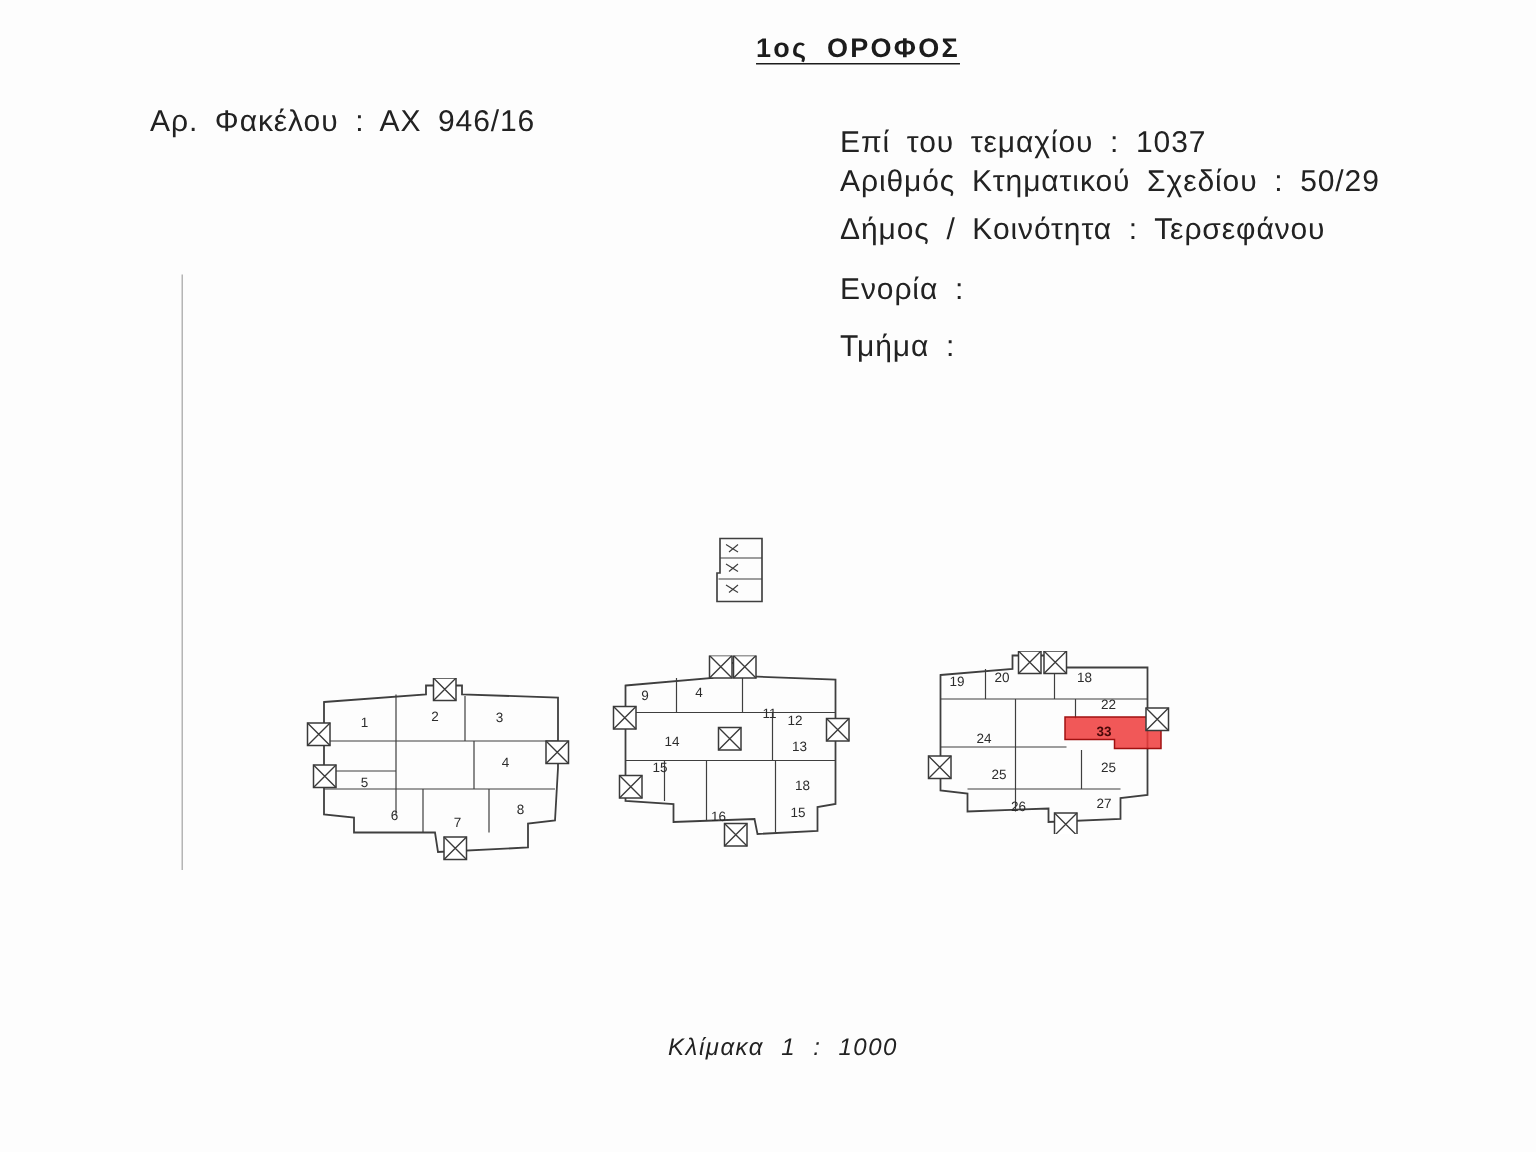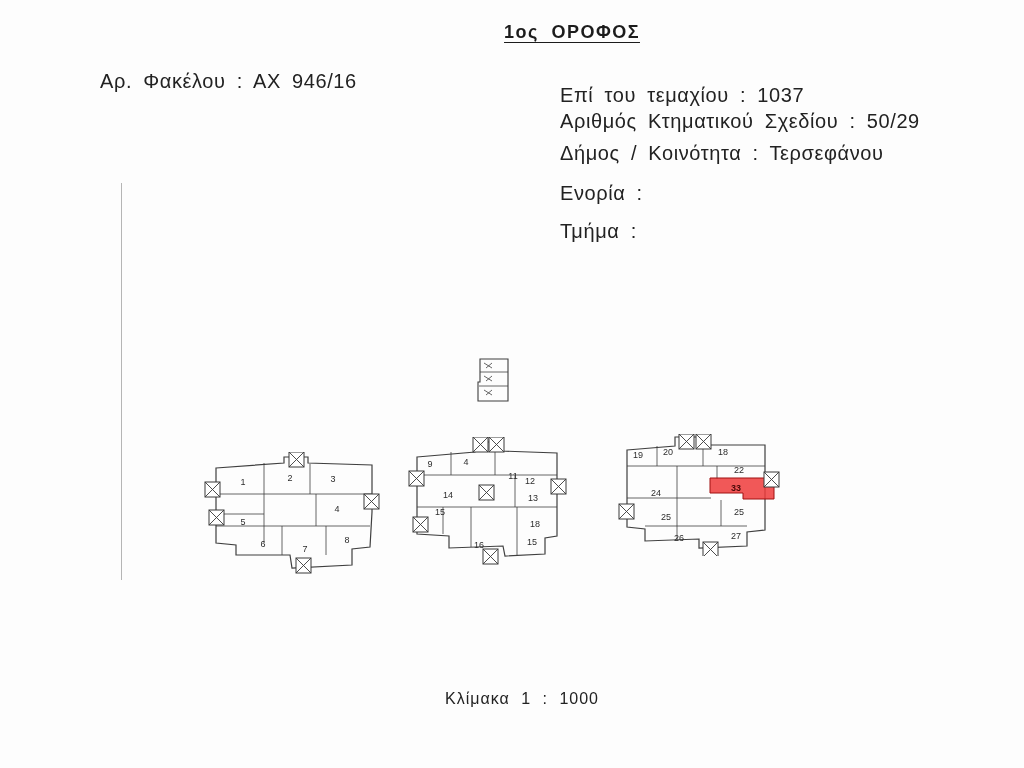--- a/index.html
+++ b/index.html
@@ -14,21 +14,21 @@
     font-size:18px;font-weight:bold;letter-spacing:1.5px;word-spacing:6px;
     text-decoration:underline;text-underline-offset:4px;
     white-space:nowrap;
   }
   .meta-text{
     position:absolute;font-size:20px;letter-spacing:0.6px;word-spacing:5px;
     white-space:nowrap;color:#222;
   }
   .scale-label{
     position:absolute;left:522px;top:690px;transform:translateX(-50%);
-    font-size:16px;letter-spacing:1px;word-spacing:6px;white-space:nowrap;color:#222;
+    font-size:16px;letter-spacing:1px;word-spacing:6px;white-space:nowrap;color:#222;font-style:italic;
   }
   .scan-line{
     position:absolute;left:121px;top:183px;width:1px;height:397px;
     background:#8f8f8f;opacity:.65;
   }
   .block{position:absolute;text-align:center;}
   .block svg{position:absolute;left:0;top:0;}
   .unit{
     position:absolute;transform:translate(-50%,-50%);
     font-size:9px;color:#2c2c2c;letter-spacing:0;line-height:1;

